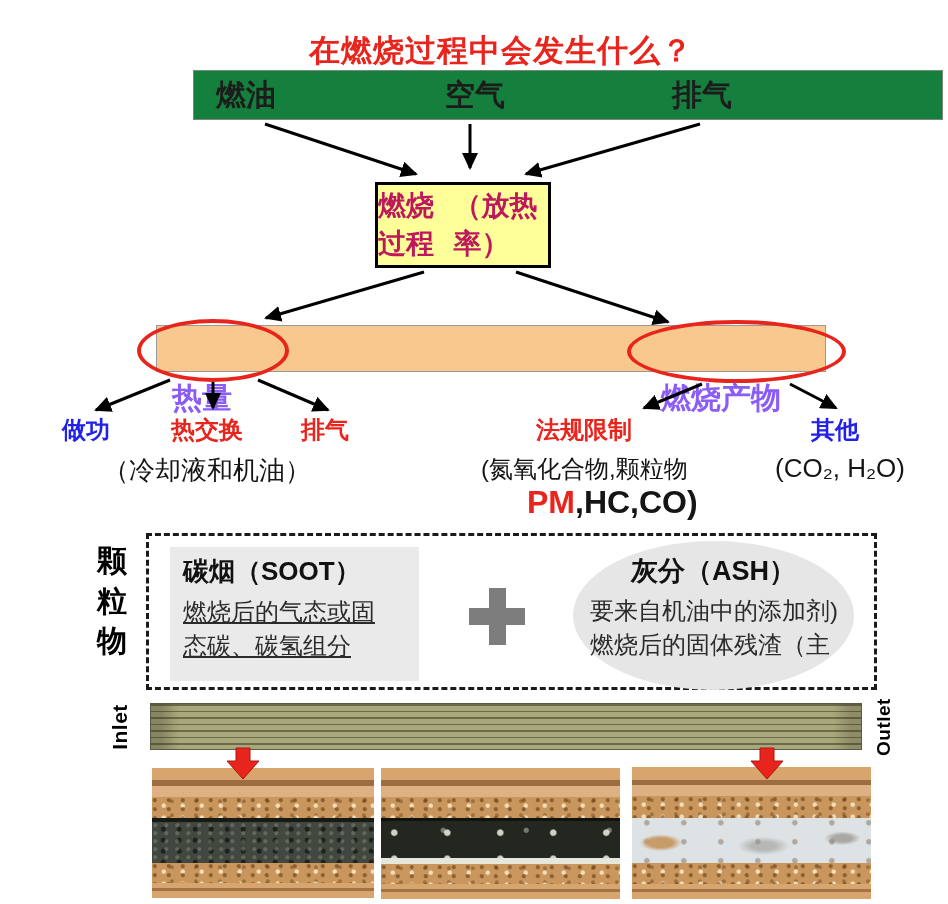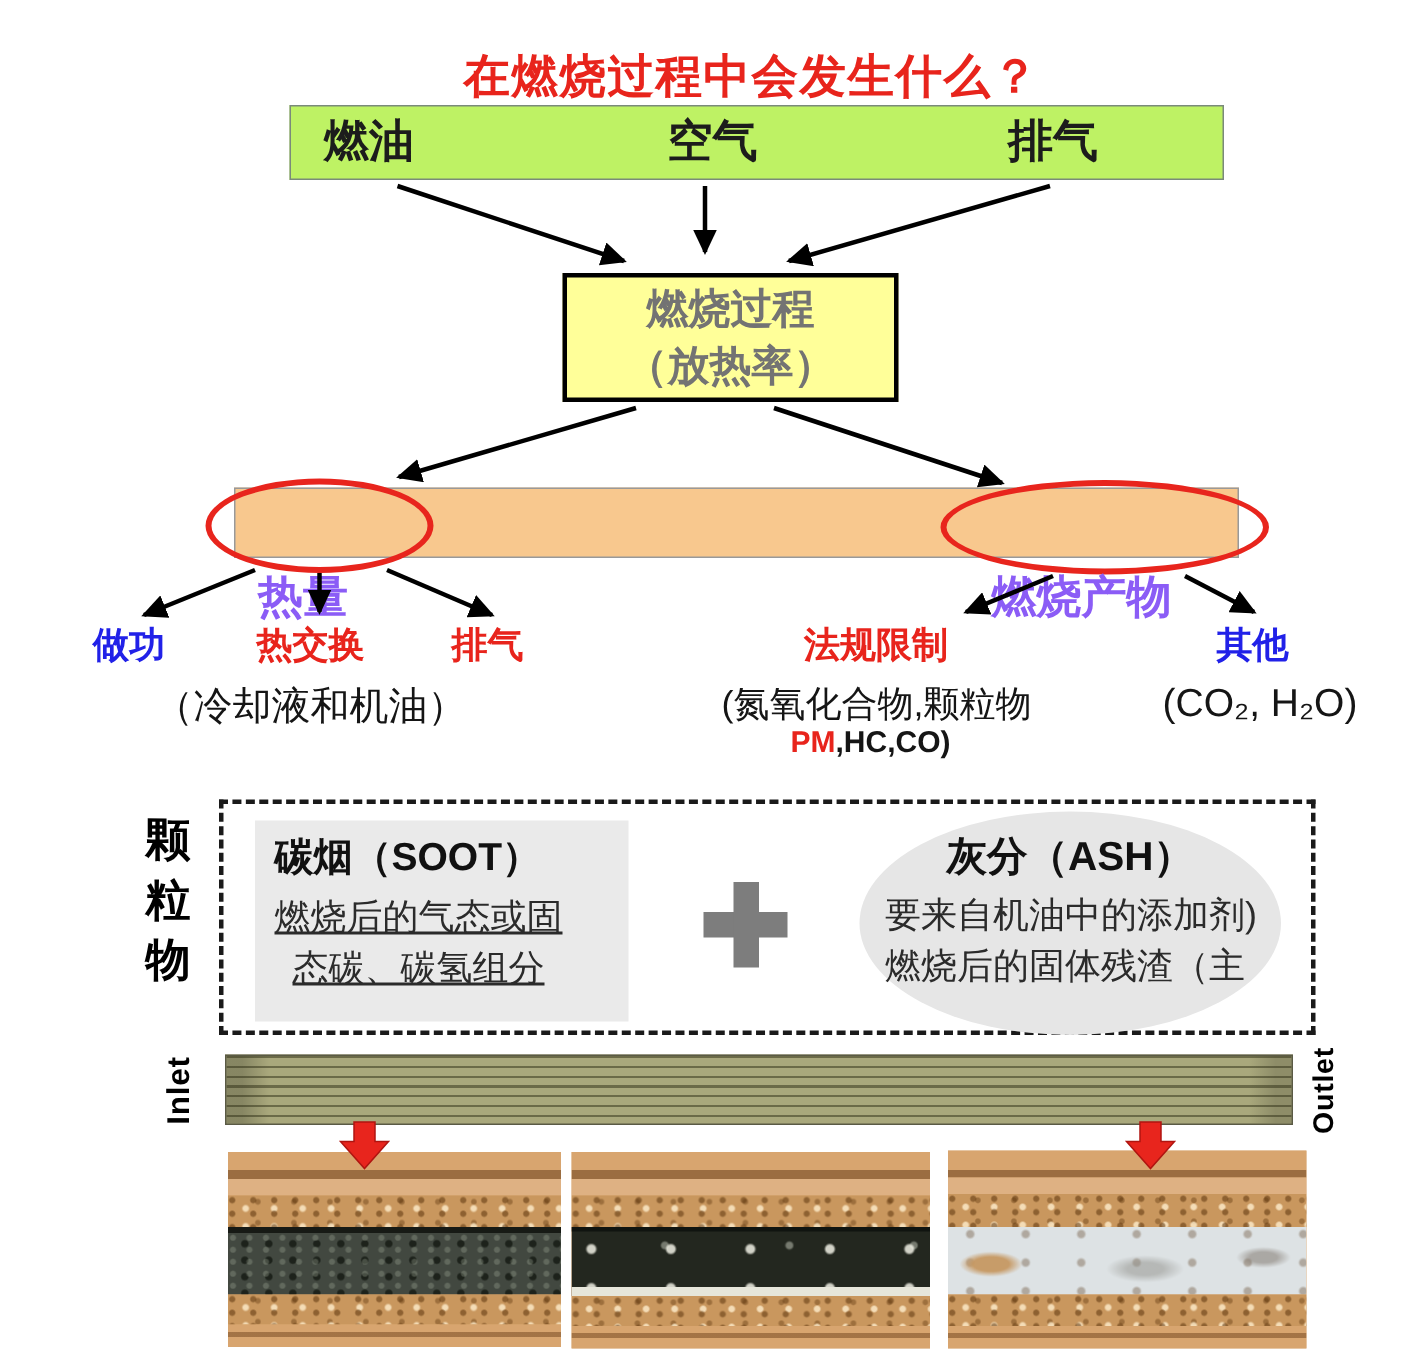--- a/index.html
+++ b/index.html
@@ -12,51 +12,51 @@
   .red{color:#e8241c;}
   .blue{color:#2121e8;}
   .black{color:#151515;}
 
   .title{
     position:absolute;left:0;top:30px;width:930px;text-align:center;
     font-size:31px;font-weight:bold;color:#e8241c;letter-spacing:1px;padding-left:36px;
   }
 
   .green-box{
-    position:absolute;left:193px;top:70px;width:623px;height:50px;
-    background:#bef264;border:1px solid #7a8a7a;box-sizing:border-box;
+    position:absolute;left:193px;top:70px;width:750px;height:50px;
+    background:#15803d;border:1px solid #7a8a7a;box-sizing:border-box;
   }
   .gb-label{position:absolute;top:0;line-height:48px;font-size:30px;font-weight:600;color:#1c1c1c;}
 
   .yellow-box{
-    position:absolute;left:375px;top:182px;width:224px;height:86px;
+    position:absolute;left:375px;top:182px;width:176px;height:86px;
     background:#ffff99;border:3px solid #000;box-sizing:border-box;
-    display:flex;flex-direction:column;align-items:center;justify-content:center;
-    font-size:28px;font-weight:600;line-height:1.35;color:#737373;
+    display:flex;flex-direction:row;align-items:center;justify-content:center;
+    font-size:28px;font-weight:600;line-height:1.35;color:#be185d;
   }
 
   .orange-bar{
     position:absolute;left:156px;top:325px;width:670px;height:47px;
     background:#f8c88e;border:1px solid #999;box-sizing:border-box;
   }
   .ellipse{position:absolute;border:4px solid #e8251d;border-radius:50%;box-sizing:border-box;}
   .ellipse-left{left:137px;top:319px;width:152px;height:63px;}
   .ellipse-right{left:627px;top:320px;width:219px;height:63px;}
   .bar-label{position:absolute;top:334px;font-size:30px;font-weight:bold;color:#8b5cf6;white-space:nowrap;margin-top:44px;}
 
   .dashed-box{
     position:absolute;left:146px;top:533px;width:731px;height:157px;
     border:3px dashed #1a1a1a;box-sizing:border-box;background:#fff;
   }
   .side-label{
     position:absolute;left:92px;top:541px;width:40px;text-align:center;
     font-size:30px;font-weight:bold;line-height:40px;color:#000;
   }
   .side-label span{display:block;}
-  .soot-panel{position:absolute;left:170px;top:547px;width:249px;height:134px;background:#eaeaea;text-align:center;}
+  .soot-panel{position:absolute;left:170px;top:547px;width:249px;height:134px;background:#eaeaea;}
   .panel-title{position:absolute;left:13px;top:7px;font-size:26px;font-weight:bold;color:#111;white-space:nowrap;}
   .panel-body{position:absolute;left:13px;top:48px;font-size:24px;line-height:34px;color:#2b2b2b;white-space:nowrap;text-decoration:underline;}
   .plus{position:absolute;left:469px;top:588px;width:56px;height:57px;}
   .plus .ph{position:absolute;left:0;top:20px;width:56px;height:17px;background:#7d7d7d;}
   .plus .pv{position:absolute;left:20px;top:0;width:17px;height:57px;background:#7d7d7d;}
   .ash-ellipse{position:absolute;left:573px;top:541px;width:281px;height:149px;background:#e6e6e6;border-radius:50%;}
   .ash-title{position:absolute;left:573px;top:553px;width:281px;text-align:center;font-size:27px;font-weight:bold;color:#111;white-space:nowrap;}
   .ash-body{position:absolute;left:590px;top:594px;font-size:24px;line-height:34px;color:#2b2b2b;white-space:nowrap;}
 
   .filter-strip{
@@ -143,21 +143,21 @@
   <div class="bar-label" style="left:172px">热量</div>
   <div class="bar-label" style="left:661px">燃烧产物</div>
 
   <div class="t blue b30" style="left:62px;top:414px">做功</div>
   <div class="t red b30" style="left:171px;top:414px">热交换</div>
   <div class="t red b30" style="left:301px;top:414px">排气</div>
   <div class="t black" style="left:103px;top:453px;font-size:26px">（冷却液和机油）</div>
 
   <div class="t red b30" style="left:536px;top:414px">法规限制</div>
   <div class="t black" style="left:481px;top:453px;font-size:24px">(氮氧化合物,颗粒物</div>
-  <div class="t black" style="left:527px;top:484px;font-size:20px;font-weight:600"><span class="red">PM</span><span>,HC,CO)</span></div>
+  <div class="t black" style="left:527px;top:484px;font-size:32px;font-weight:600"><span class="red">PM</span><span>,HC,CO)</span></div>
   <div class="t blue b30" style="left:811px;top:414px">其他</div>
   <div class="t black" style="left:775px;top:453px;font-size:26px">(CO₂, H₂O)</div>
 
   <div class="dashed-box"></div>
   <div class="side-label">
     <span>颗</span>
     <span>粒</span>
     <span>物</span>
   </div>
 

